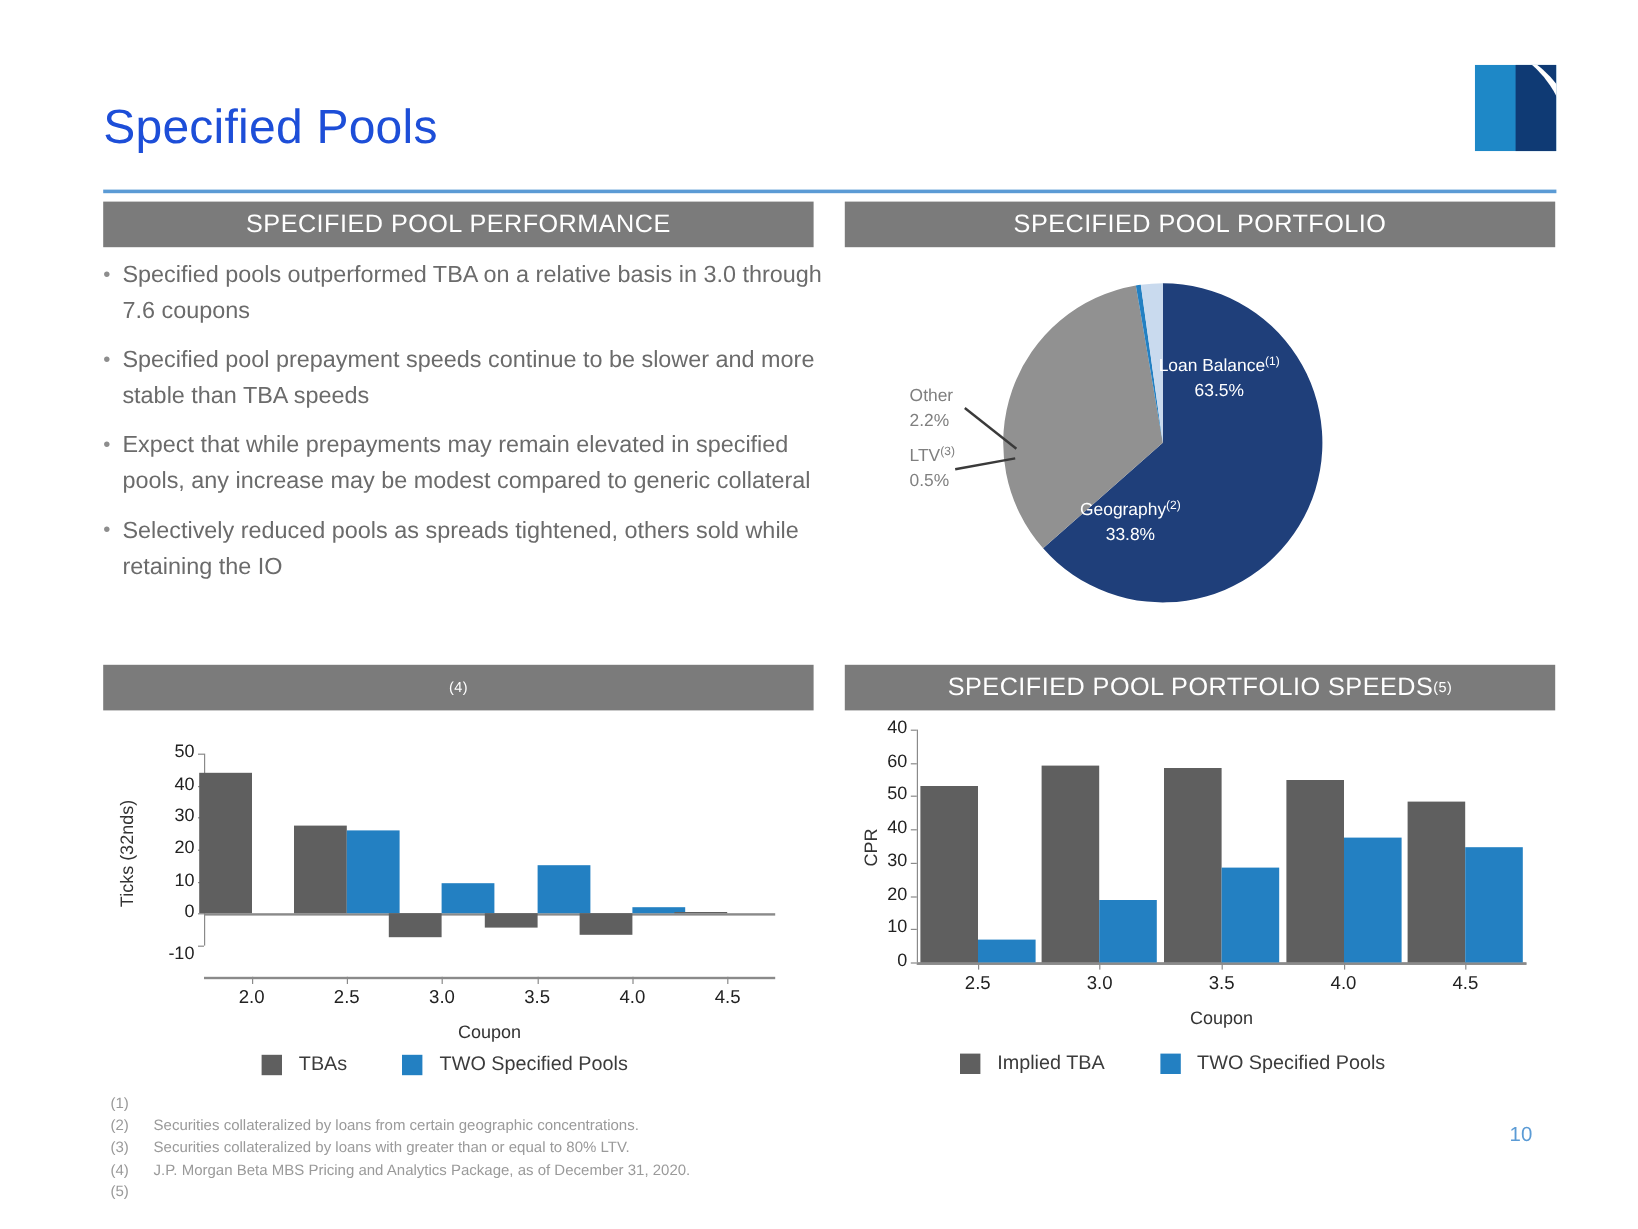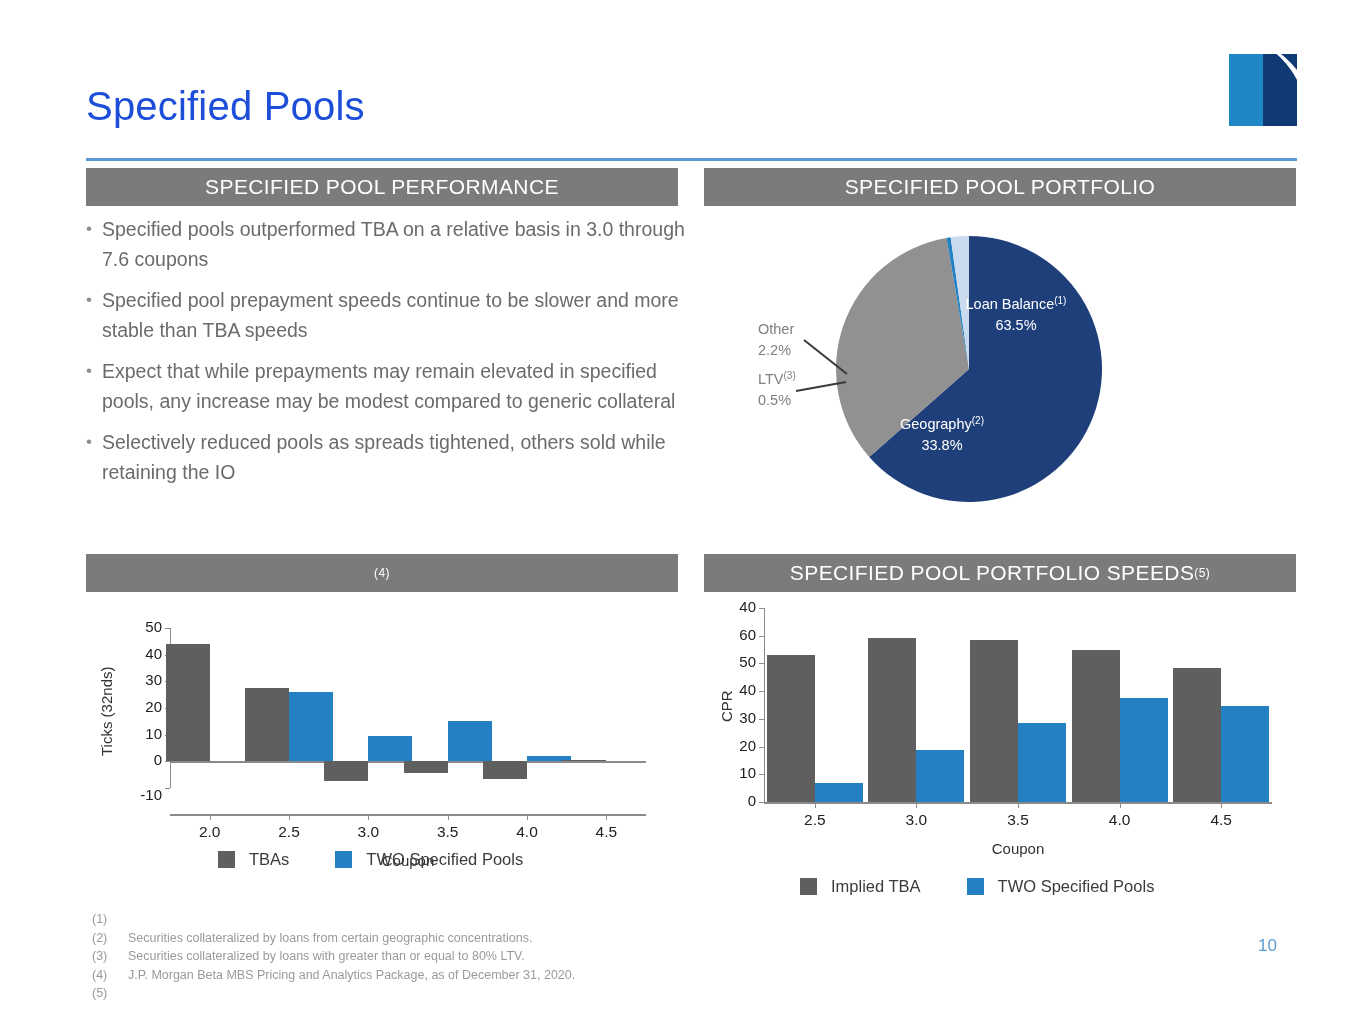--- a/index.html
+++ b/index.html
@@ -51,21 +51,21 @@
   .bar.g{background:#5f5f5f;}
   .bar.b{background:#2380c2;}
   .axisline{position:absolute;background:#8a8a8a;}
 
   
   .legend{position:absolute;display:flex;align-items:center;font-size:16.5px;color:#3b3b3b;}
   .legend .sw{width:17px;height:17px;margin-right:14px;}
   .legend .sw.g{background:#5f5f5f;}
   .legend .sw.b{background:#2380c2;}
   .legend .lt{margin-right:46px;}
-  #legend-left{left:218px;top:850px;}
+  #legend-left{left:218px;top:878px;}
   #legend-right{left:800px;top:877px;}
 
   
   #footnotes{position:absolute;left:92px;top:910px;width:900px;}
   .fn{display:flex;font-size:12.5px;line-height:18.6px;color:#9a9a9a;}
   .fn .num{width:36px;flex:0 0 36px;}
   #page-number{position:absolute;left:1258px;top:936px;font-size:17px;color:#5b9bd5;}
 </style>
 </head>
 <body>

